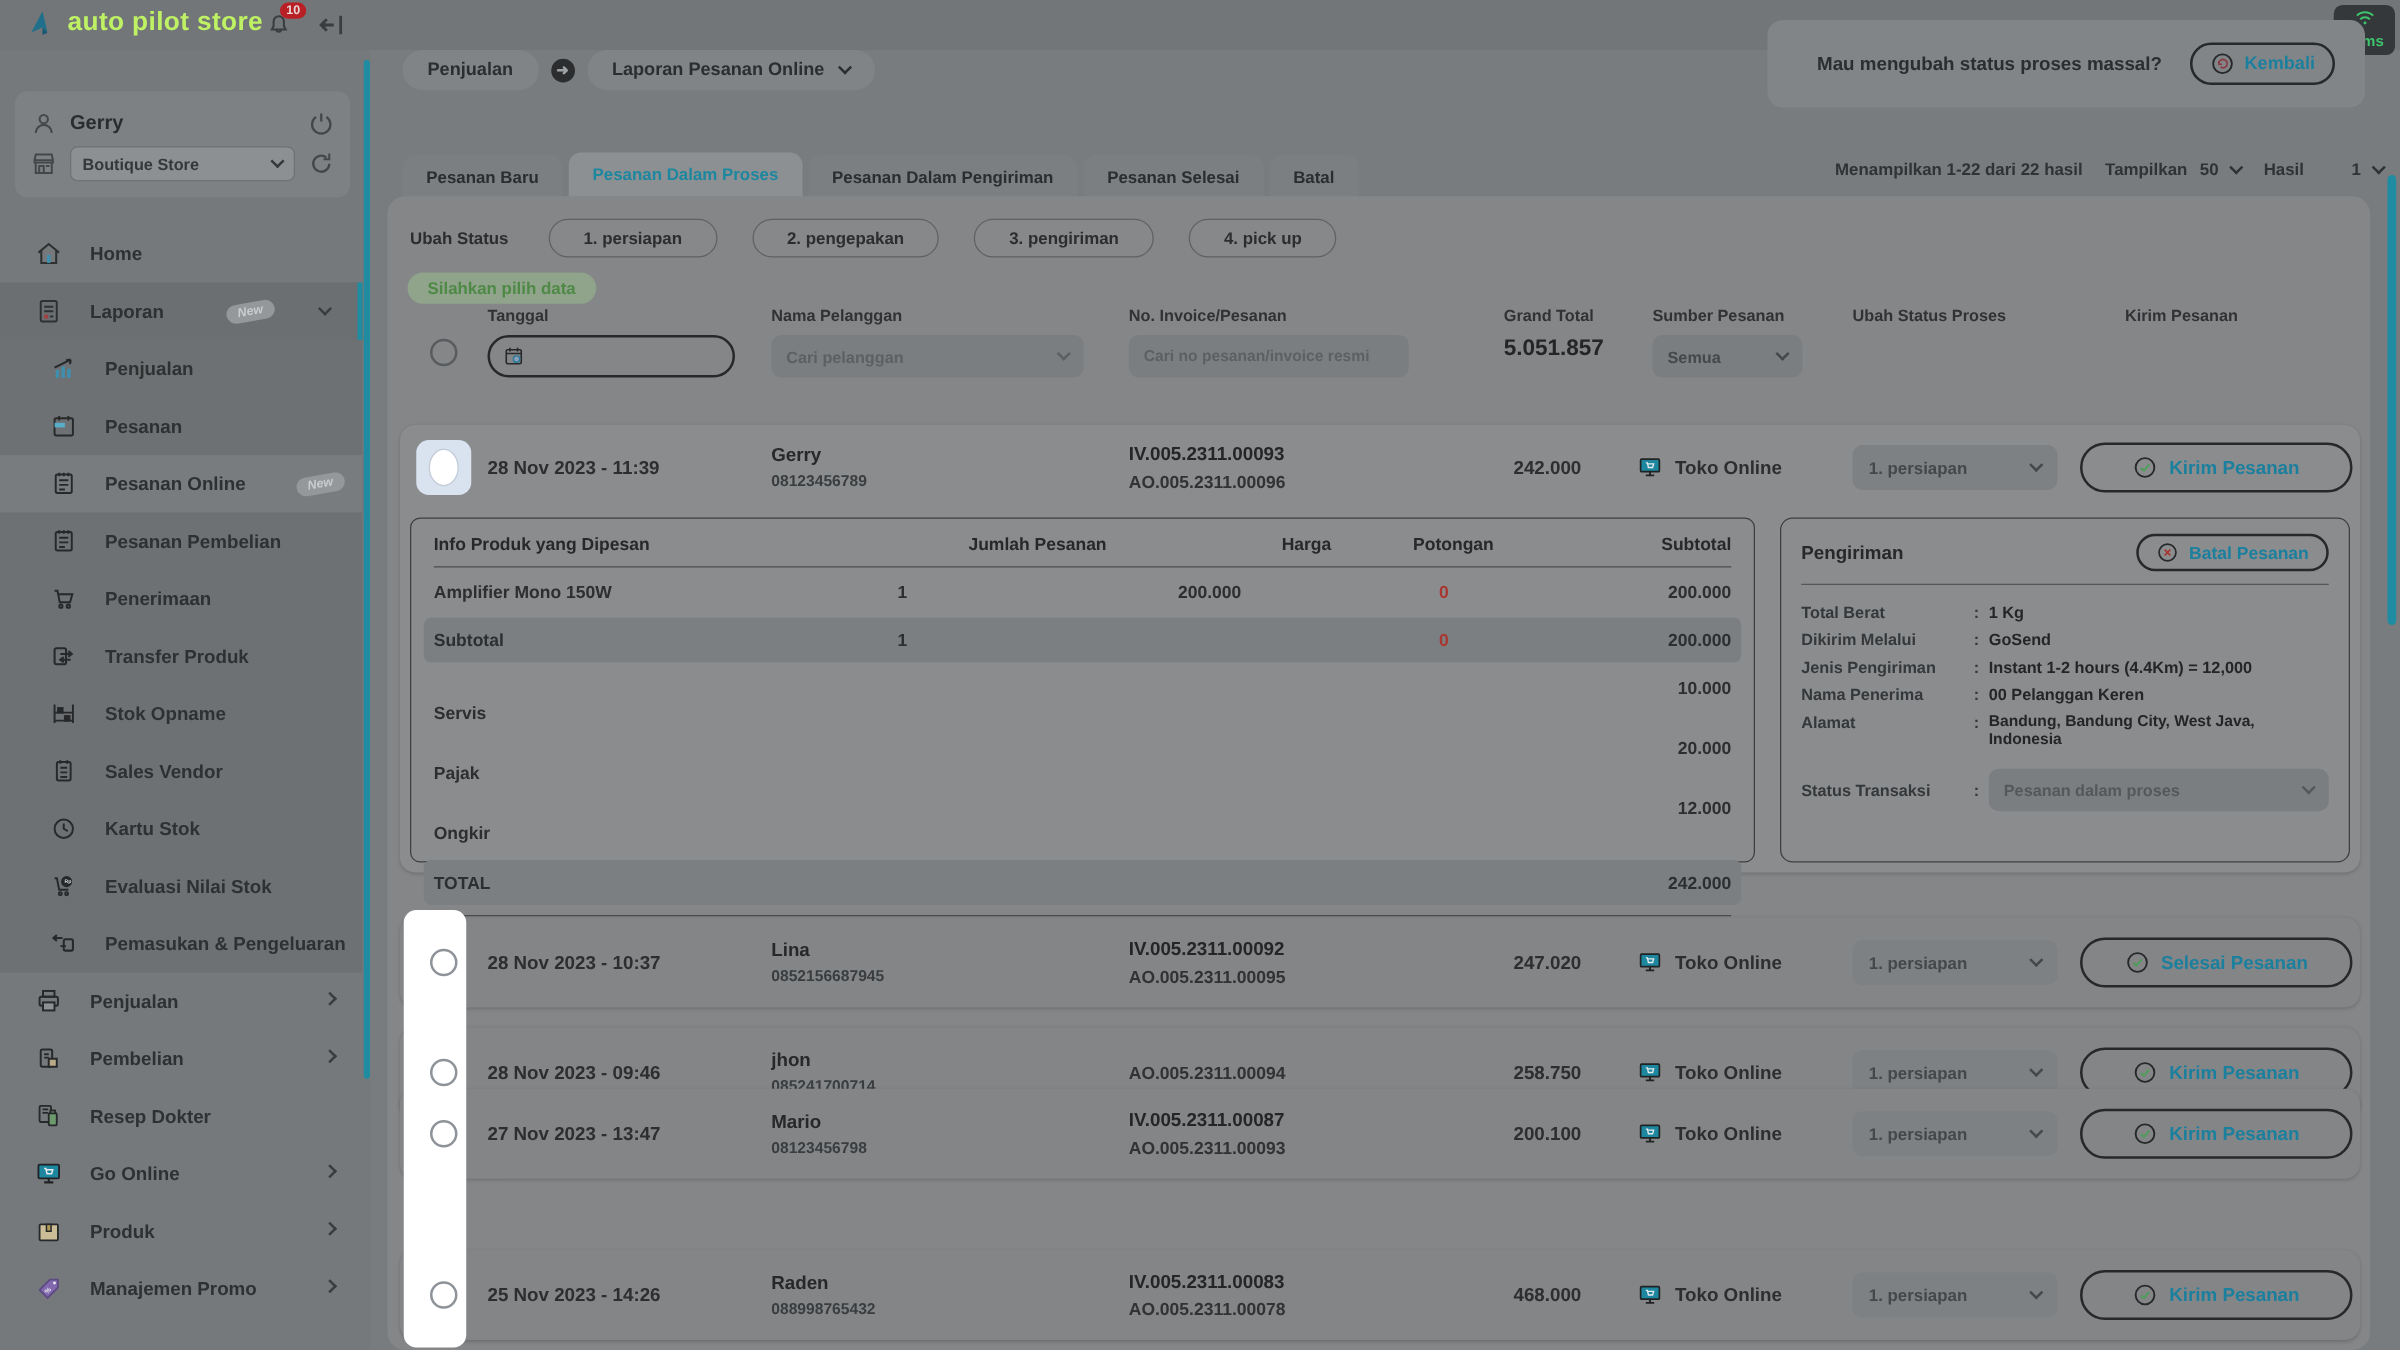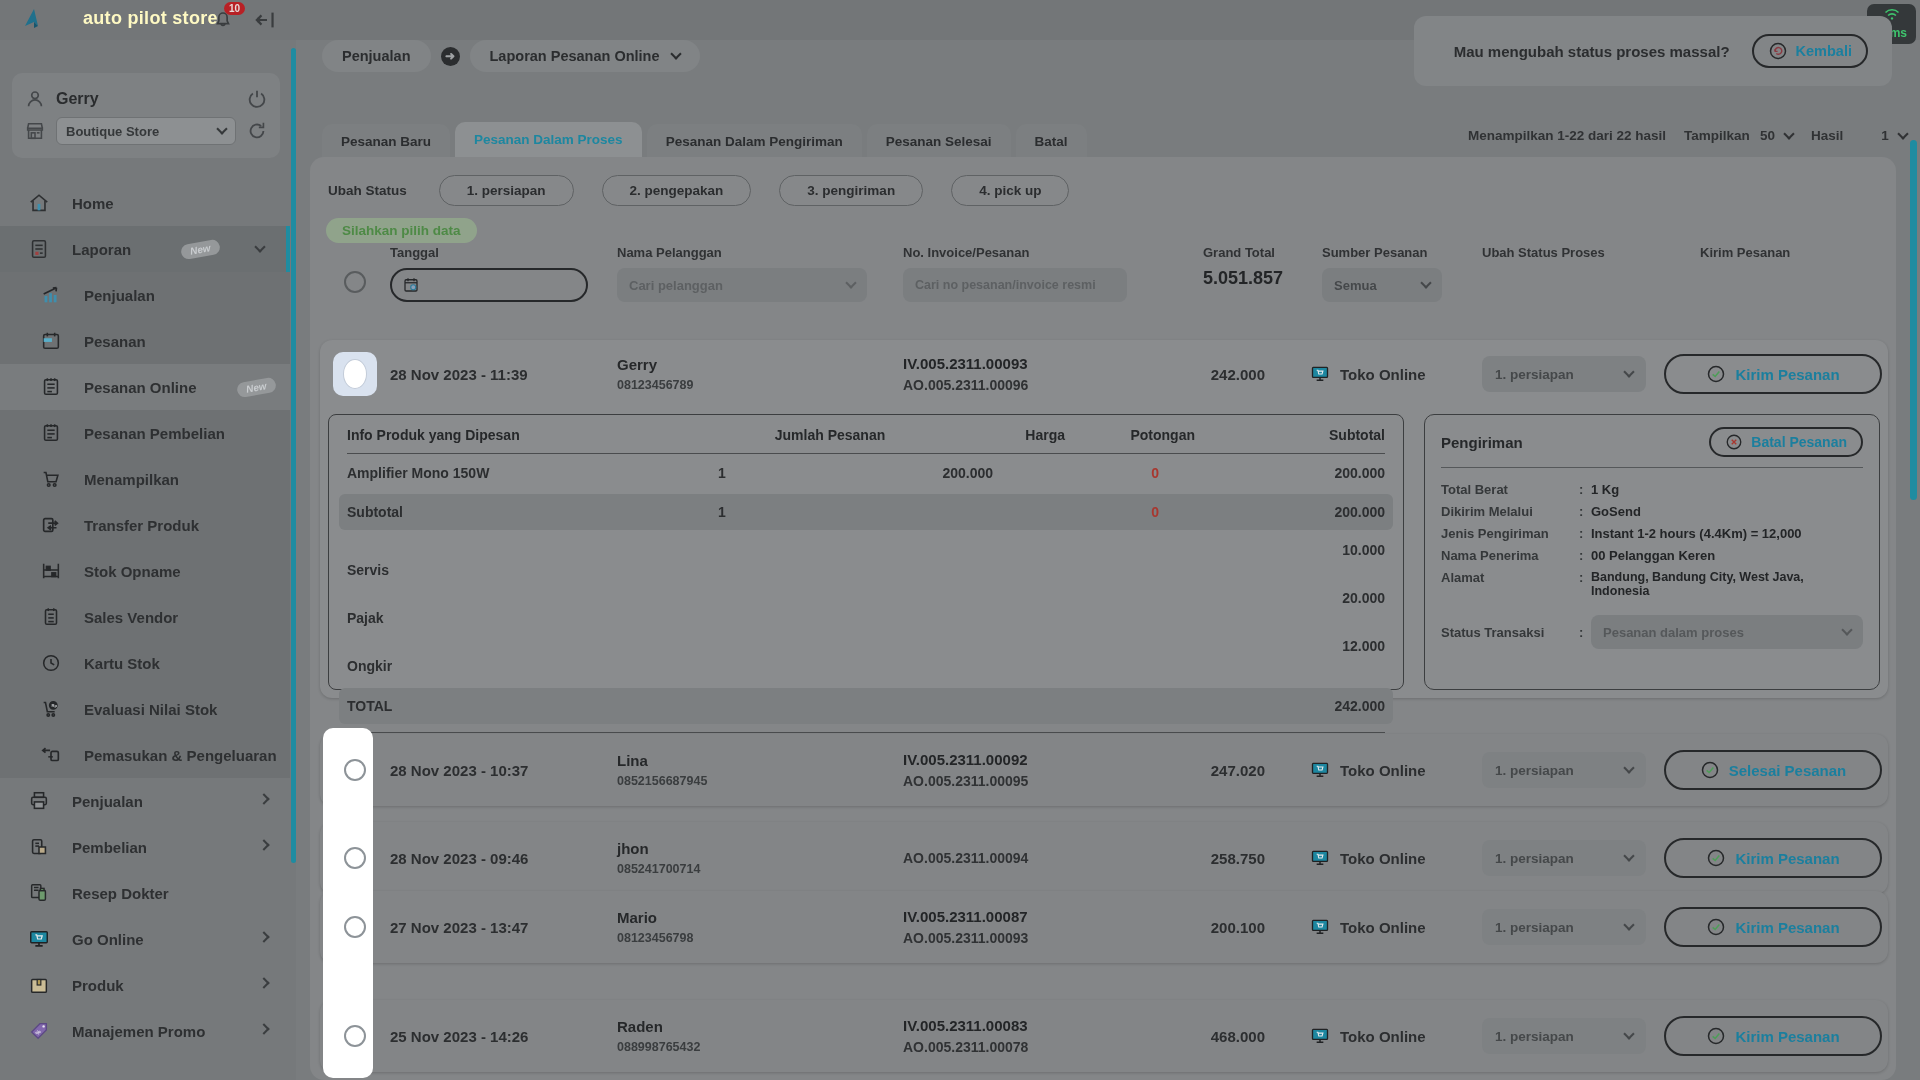--- a/index.html
+++ b/index.html
@@ -6,21 +6,21 @@
   html,body { width:1920px; height:1080px; overflow:hidden;
     font-family:"Liberation Sans", sans-serif; background:#797c7e; position:relative; }
   svg { display:block; }
   .chev { display:inline-block; width:8px; height:8px; border-right:2px solid currentColor;
     border-bottom:2px solid currentColor; transform:rotate(45deg); margin-top:-4px; }
   .chev-r { transform:rotate(-45deg); }
 
   
   .topbar { position:absolute; left:0; top:0; width:1920px; height:40px; background:#737678; }
   .brand { position:absolute; left:22px; top:6px; display:flex; align-items:center; gap:8px; }
-  .brand-name { color:#fef9c3; font-weight:700; font-size:18px; letter-spacing:.3px;margin-left:29px; }
+  .brand-name { color:#bef264; font-weight:700; font-size:21px; letter-spacing:.3px; }
   .bell-wrap { position:absolute; left:212px; top:8px; }
   .bell-badge { position:absolute; left:12px; top:-6px; background:#b82025; color:#e8d8d8;
     font-size:10px; font-weight:700; border-radius:8px; padding:1px 5px; }
   .collapse-wrap { position:absolute; left:255px; top:9px; }
   .latency { position:absolute; right:4px; top:4px; background:#34383a; border-radius:7px;
     display:flex; align-items:center; gap:5px; padding:4px 9px;flex-direction:column; }
   .latency span { color:#3ec46d; font-size:12px; font-weight:700; }
 
   
   .sidebar { position:absolute; left:0; top:40px; width:296px; height:1040px; background:#76797b; }
@@ -324,21 +324,21 @@
         <span class="lbl">Pesanan Pembelian</span>
       </div>
       <div class="m-item">
         <span>
             <svg width="22" height="22" viewBox="0 0 24 24" fill="none" stroke="#26282a" stroke-width="1.7">
               <path d="M4 5 H6.5 L8.5 15 H17.5 L19.5 8 H7"></path>
               <circle cx="9.5" cy="18.5" r="1.4"></circle>
               <circle cx="16" cy="18.5" r="1.4"></circle>
             </svg>
           </span>
-        <span class="lbl">Menampilkan</span>
+        <span class="lbl">Penerimaan</span>
       </div>
       <div class="m-item">
         <span>
             <svg width="22" height="22" viewBox="0 0 24 24" fill="none" stroke="#26282a" stroke-width="1.8">
               <rect x="4" y="5" width="10" height="14" rx="1.5"></rect>
               <path d="M9 10 H19 M16 7.5 L19 10 L16 12.5"></path>
               <path d="M18 15 H9 M12 12.8 L9 15 L12 17.2"></path>
             </svg>
           </span>
         <span class="lbl">Transfer Produk</span>
@@ -808,21 +808,21 @@
                 <circle cx="12" cy="12" r="9" stroke="#26282a" stroke-width="1.8"></circle>
                 <path d="M8 12.5 L11 15 L16 9" stroke="#4d9e57" stroke-width="1.8"></path>
               </svg>
             </span>
         <span class="bl">Kirim Pesanan</span>
       </button>
         </div>
     </div>
   </div>
 
-  <div class="card" style="top:734px; height:72px">
+  <div class="card" style="top:714px; height:72px">
     <div class="grid row-grid" style="height:72px">
       <div class="c-check">
           <span class="row-check"></span>
         </div>
       <div class="c-date cell-date">27 Nov 2023 - 13:47</div>
       <div class="c-name cell-2l">
         <div class="l1">Mario</div>
         <div class="l2">08123456798</div>
       </div>
       <div class="c-inv cell-2l">

